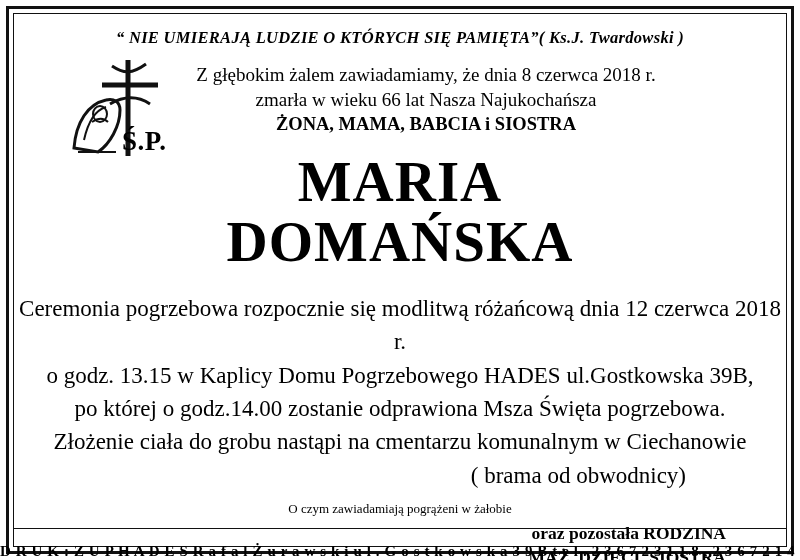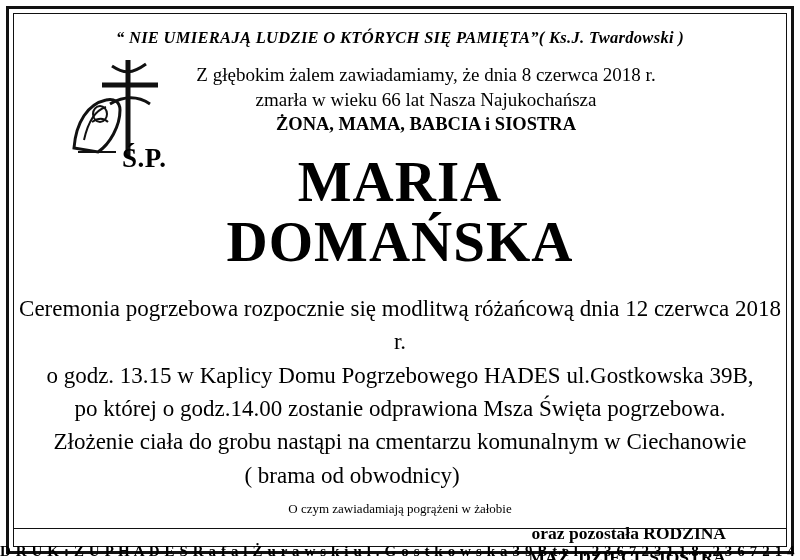--- a/index.html
+++ b/index.html
@@ -74,21 +74,21 @@
     top: 34px;
     width: 128px;
     height: 125px;
   }
   .emblem svg {
     display: block;
   }
   .sp {
     position: absolute;
     left: 104px;
-    top: 125px;
+    top: 108px;
     font-size: 27px;
     font-weight: bold;
     letter-spacing: 0.5px;
   }
   .name-block {
     text-align: center;
     margin-top: 16px;
   }
   .name1, .name2 {
     font-size: 57px;
@@ -105,21 +105,21 @@
     margin-top: 8px;
     letter-spacing: 0.2px;
   }
   .details {
     margin-top: 20px;
     font-size: 23px;
     line-height: 1.45;
     text-align: center;
   }
   .details .d-right {
-    text-align: center;
+    text-align: right;
     padding-right: 96px;
   }
   .closing {
     margin-top: 8px;
     font-size: 13px;
     line-height: 1.45;
     text-align: center;
   }
   .signature {
     margin-top: 2px;

